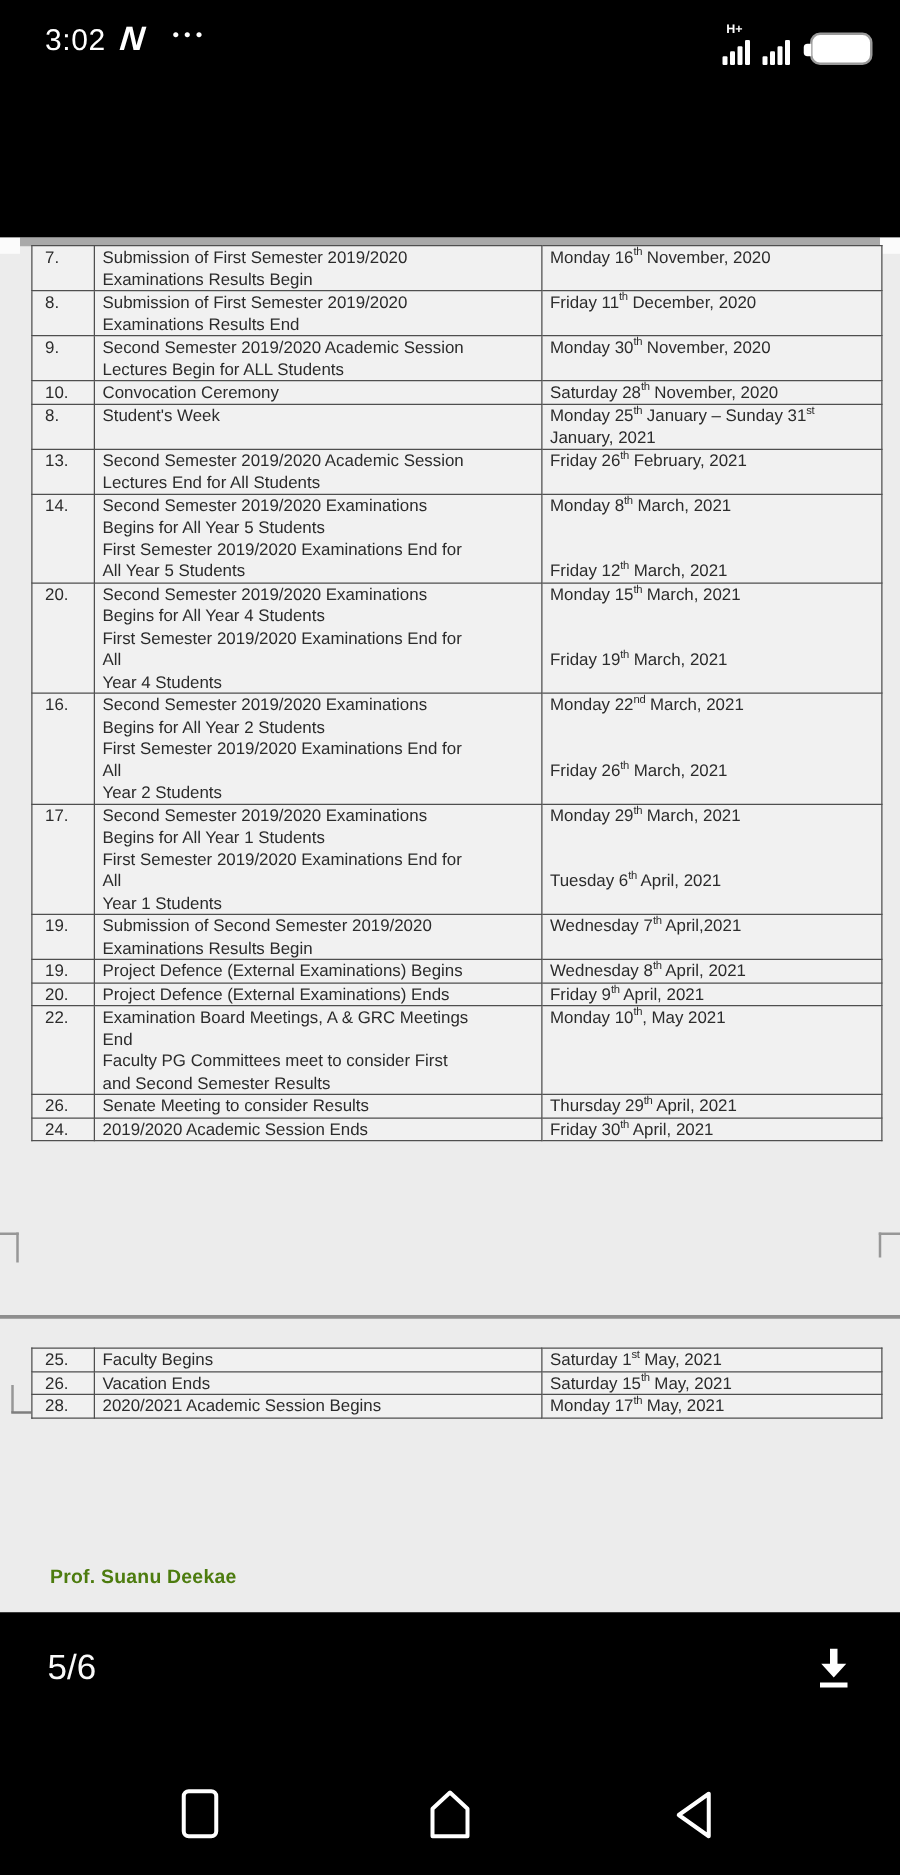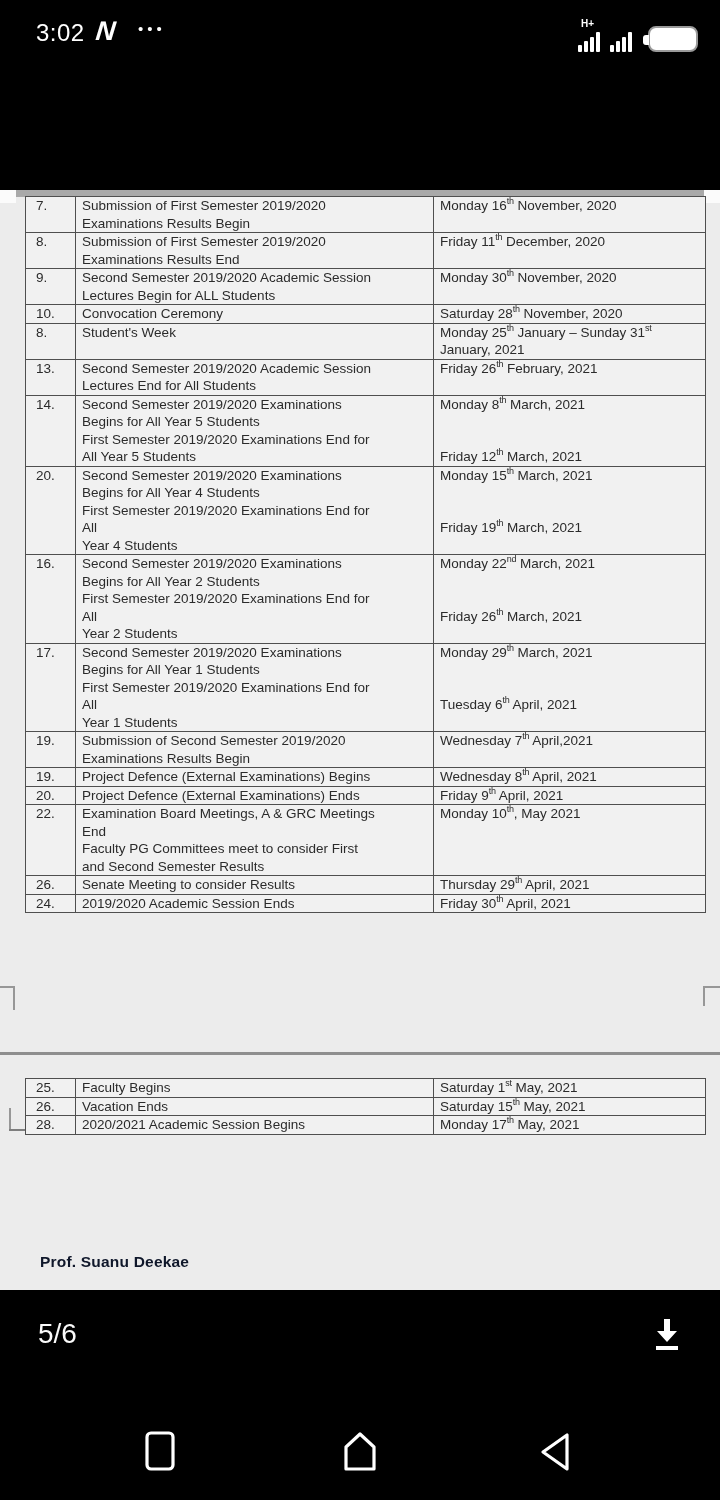--- a/index.html
+++ b/index.html
@@ -36,21 +36,21 @@
   table.cal sup { font-size:9px; line-height:0; vertical-align:6px; letter-spacing:-0.3px;text-align:right; }
   #table-page5 { top:6px; }
   #table-page6 { top:888px; }
   .bracket { position:absolute; }
   .bl1 { left:0; top:796px; width:15px; height:24px; border-top:2px solid #979797; border-right:2px solid #979797; }
   .br1 { left:703px; top:796px; width:17px; height:20px; border-top:2px solid #979797; border-left:2px solid #979797; }
   .separator { position:absolute; left:0; top:862px; width:720px; height:3px; background:#8e8e8e; }
   .bl2 { left:9px; top:918px; width:10px; height:22px; border-left:2px solid #979797; }
   .br2 { left:703px; top:918px; width:10px; height:22px; border-left:2px solid #979797; }
   .hline2 { position:absolute; left:9px; top:939px; width:696px; height:0; border-top:2px solid #7e7e7e; }
-  .signature { position:absolute; left:40px; top:1063px; font-size:15.5px; font-weight:700; color:#0f172a; letter-spacing:0.2px; }
+  .signature { position:absolute; left:40px; top:1063px; font-size:15.5px; font-weight:700; color:#4d7c0f; letter-spacing:0.2px; }
   
   .footer { position:absolute; top:1290px; left:0; width:720px; height:181px; background:#000; }
   .page-indicator { position:absolute; left:38px; top:28px; color:#fafafa; font-size:28px; font-weight:400; }
   .download-btn { position:absolute; right:34px; top:26px; width:38px; height:40px; background:none; border:none; cursor:pointer; }
   .nav { position:absolute; top:140px; left:0; width:720px; height:44px; }
   .nav-btn { position:absolute; background:none; border:none; cursor:pointer; width:44px; height:44px; }
   .nav-recents { left:138px; } .nav-home { left:338px; } .nav-back { left:536px; }
 </style>
 </head>
 <body>

